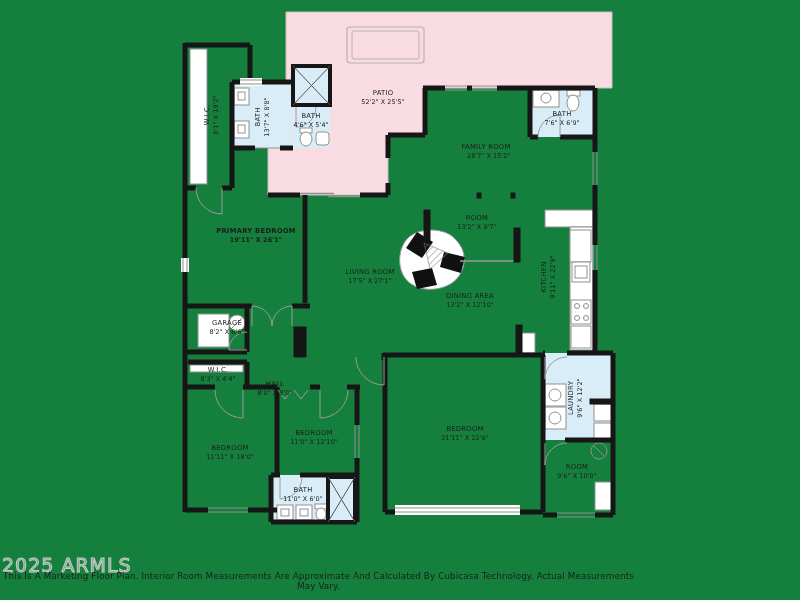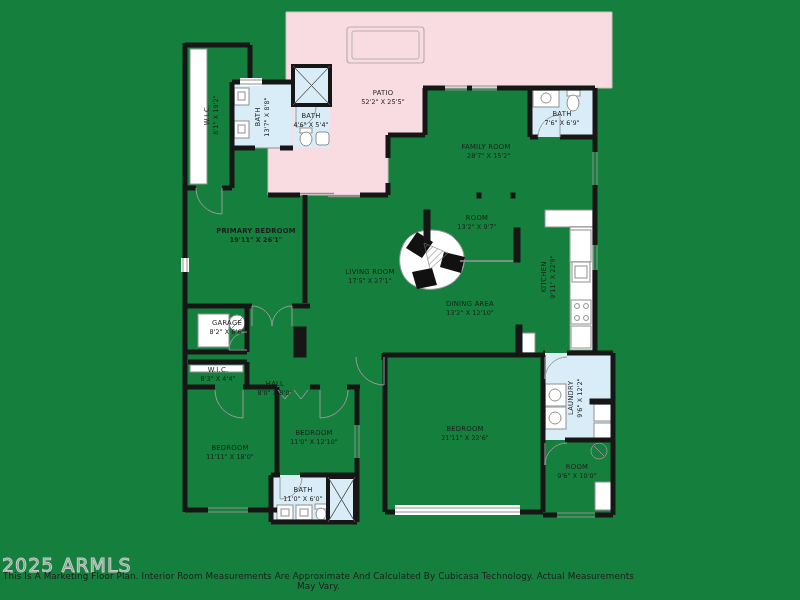--- a/index.html
+++ b/index.html
@@ -257,21 +257,21 @@
         <div class="rdims">19'11" X 26'1"</div>
   </div>
   <div class="room-label" style="left:370px;top:276px;">
     <div class="rname">LIVING ROOM</div>
         <div class="rdims">17'5" X 27'1"</div>
   </div>
   <div class="room-label" style="left:477px;top:222px;">
     <div class="rname">ROOM</div>
         <div class="rdims">13'2" X 9'7"</div>
   </div>
-  <div class="room-label" style="left:470px;top:308px;">
+  <div class="room-label" style="left:470px;top:300px;">
     <div class="rname">DINING AREA</div>
         <div class="rdims">13'2" X 12'10"</div>
   </div>
   <div class="room-label vert" style="left:548px;top:277px;">
     <div class="rname">KITCHEN</div>
         <div class="rdims">9'11" X 22'9"</div>
   </div>
   <div class="room-label" style="left:227px;top:327px;">
     <div class="rname">GARAGE</div>
         <div class="rdims">8'2" X 6'6"</div>

